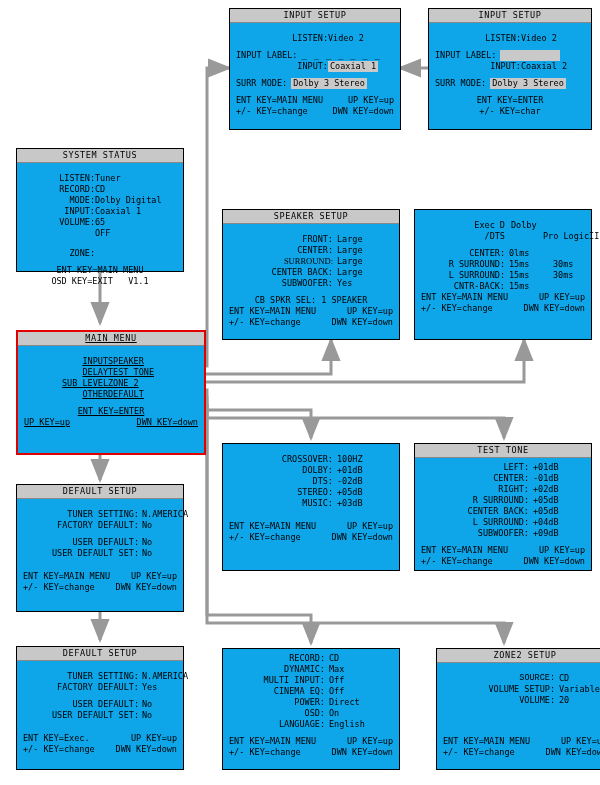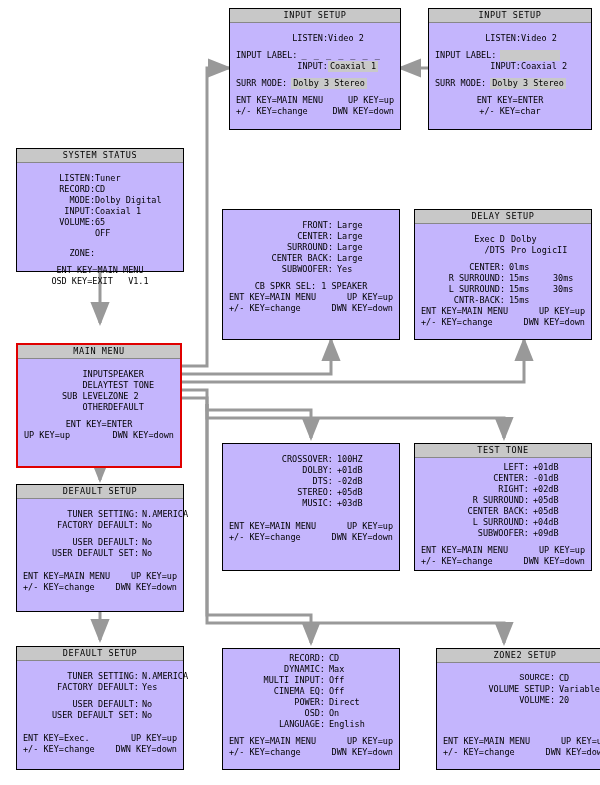--- a/index.html
+++ b/index.html
@@ -1,19 +1,19 @@
 <!DOCTYPE html>
 <html><head>
 <meta charset="utf-8">
 <style>
   html,body{margin:0;padding:0;background:#fff;}
   body{width:600px;height:785px;position:relative;font-family:"DejaVu Sans Mono",monospace;}
   #stage{position:relative;width:600px;height:785px;overflow:hidden;}
   svg.arrows{position:absolute;left:0;top:0;width:600px;height:785px;pointer-events:none;}
-  .panel{position:absolute;border:1px solid #000;background:#c4b5fd;box-sizing:border-box;}
+  .panel{position:absolute;border:1px solid #000;background:#0ea5e9;box-sizing:border-box;}
   .panel.highlight{border:2px solid #e00000;}
   .panel .title{background:#c8c8c8;border-bottom:1px solid #888;font-size:8.5px;text-align:center;
     letter-spacing:.6px;padding:1px 0 2px;color:#000;}
   .panel .body{padding:4px 6px 4px 6px;font-size:8.5px;line-height:11px;color:#000;}
   .row{display:flex;white-space:pre;}
   .row .lbl{text-align:right;}
   .row .val{text-align:left;}
   .grayfield{display:inline-block;background:#c9c9c9;padding:0 2px;}
   .center{text-align:center;white-space:pre;}
   .spacer{height:6px;}
@@ -148,21 +148,21 @@
       <div class="row">
         <span class="lbl" style="flex:0 0 72px;margin-top:20px;">ZONE:</span>
         <span class="val">OFF</span>
       </div>
       <div class="spacer"></div>
       <div class="center">ENT KEY=MAIN MENU</div>
       <div class="center">OSD KEY=EXIT   V1.1</div>
     </div>
   </div>
 
-  <div class="panel highlight" style="left:16px;top:343px;width:166px;height:125px;">
+  <div class="panel highlight" style="left:16px;top:330px;width:190px;height:125px;text-decoration:underline;">
     <div class="title">MAIN MENU</div>
     <div class="body">
       <div class="spacer"></div>
       <div class="row">
         <span class="lbl" style="flex:0 0 84px;">INPUT</span>
         <span class="val">SPEAKER</span>
       </div>
       <div class="row">
         <span class="lbl" style="flex:0 0 84px;">DELAY</span>
         <span class="val">TEST TONE</span>
@@ -178,32 +178,33 @@
       <div class="spacer"></div>
       <div class="center">ENT KEY=ENTER</div>
       <div class="footline">
         <span class="a">UP KEY=up</span>
         <span class="b">DWN KEY=down</span>
       </div>
     </div>
   </div>
 
   <div class="panel" style="left:222px;top:209px;width:178px;height:131px;">
+    <div class="title">SPEAKER SETUP</div>
     <div class="body">
       <div class="spacer"></div>
       <div class="row">
         <span class="lbl" style="flex:0 0 104px;">FRONT:</span>
         <span class="val" style="padding-left:4px;">Large</span>
       </div>
       <div class="row">
         <span class="lbl" style="flex:0 0 104px;">CENTER:</span>
         <span class="val" style="padding-left:4px;">Large</span>
       </div>
       <div class="row">
-        <span class="lbl" style="flex:0 0 104px;">SURROUND:</span>
+        <span class="lbl" style="flex:0 0 104px;font-family:Liberation Serif, serif;">SURROUND:</span>
         <span class="val" style="padding-left:4px;">Large</span>
       </div>
       <div class="row">
         <span class="lbl" style="flex:0 0 104px;">CENTER BACK:</span>
         <span class="val" style="padding-left:4px;">Large</span>
       </div>
       <div class="row">
         <span class="lbl" style="flex:0 0 104px;">SUBWOOFER:</span>
         <span class="val" style="padding-left:4px;">Yes</span>
       </div>
@@ -214,30 +215,29 @@
         <span class="b">UP KEY=up</span>
       </div>
       <div class="footline">
         <span class="a">+/- KEY=change</span>
         <span class="b">DWN KEY=down</span>
       </div>
     </div>
   </div>
 
   <div class="panel" style="left:414px;top:209px;width:178px;height:131px;">
-    <div class="title">DELAY SETUP</div>
     <div class="body">
       <div class="spacer"></div>
       <div class="row">
         <span class="lbl" style="flex:0 0 84px;">Exec D</span>
         <span class="val" style="padding-left:6px;">Dolby</span>
       </div>
       <div class="row">
         <span class="lbl" style="flex:0 0 84px;">/DTS</span>
-        <span class="val" style="padding-left:6px;">Pro LogicII</span>
+        <span class="val" style="padding-left:6px;margin-left:32px;">Pro LogicII</span>
       </div>
       <div class="spacer"></div>
       <div class="row">
         <span class="lbl" style="flex:0 0 84px;">CENTER:</span>
         <span class="val" style="flex:0 0 44px;padding-left:4px;">0lms</span>
         <span class="val"></span>
       </div>
       <div class="row">
         <span class="lbl" style="flex:0 0 84px;">R SURROUND:</span>
         <span class="val" style="flex:0 0 44px;padding-left:4px;">15ms</span>

